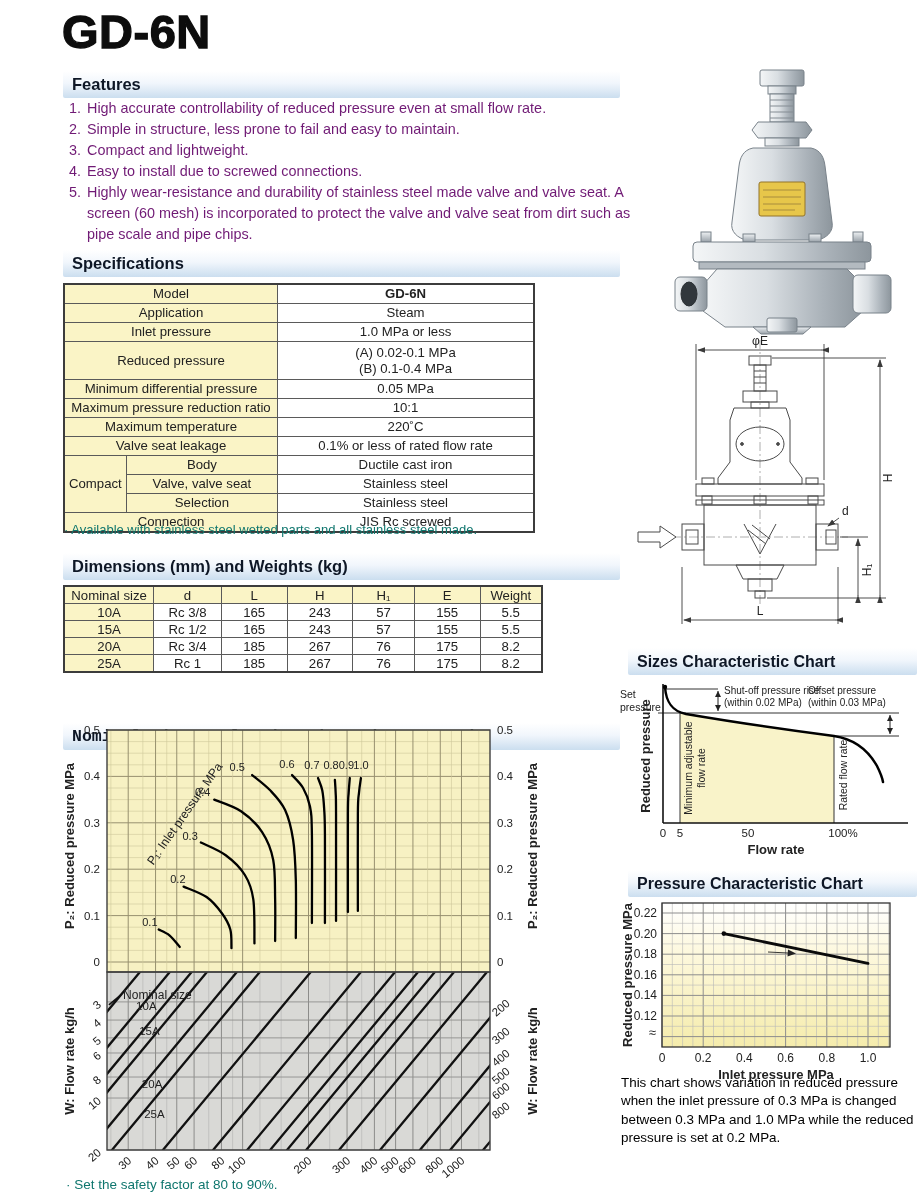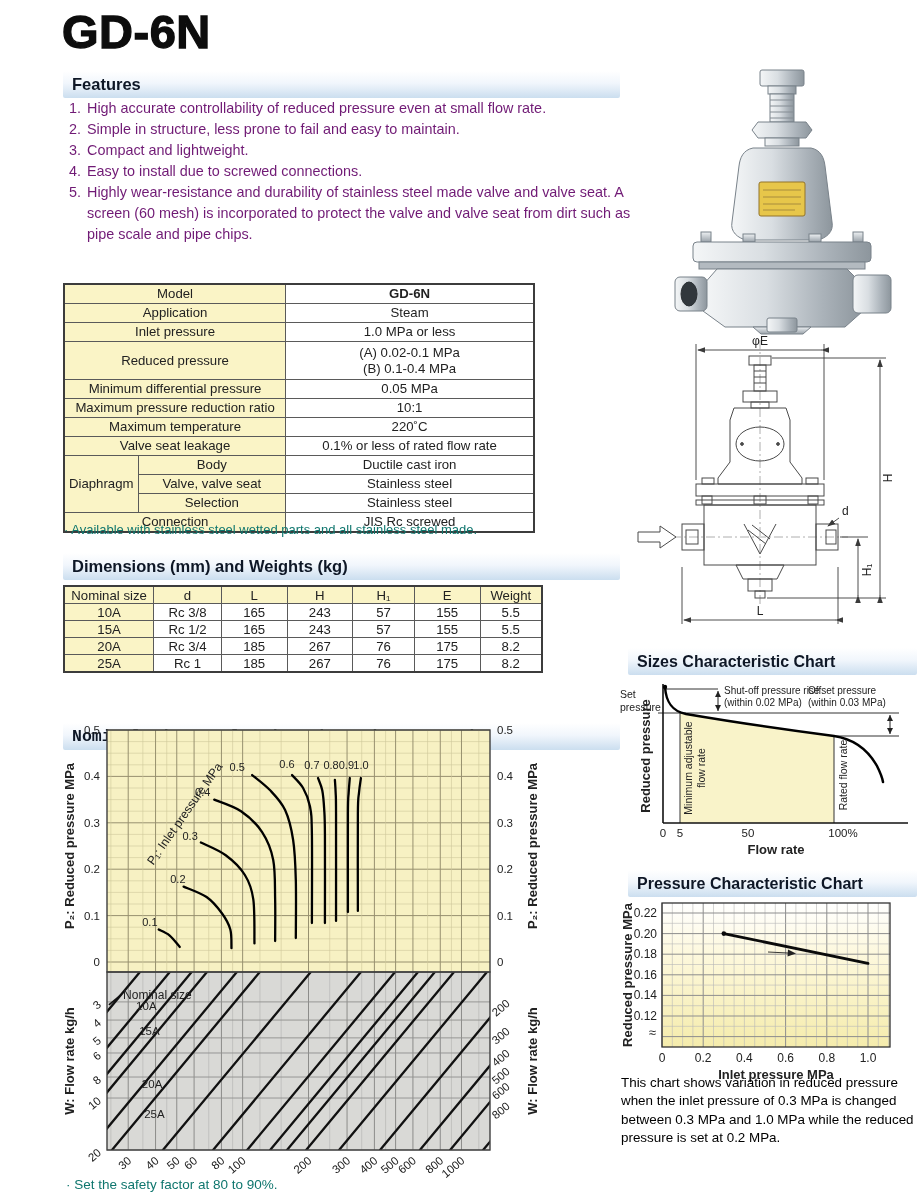--- a/index.html
+++ b/index.html
@@ -39,20 +39,21 @@
 
   <div class="sec-head w-left" style="top:71px;">Features</div>
   <ol class="features">
     <li>High accurate controllability of reduced pressure even at small flow rate.</li>
     <li>Simple in structure, less prone to fail and easy to maintain.</li>
     <li>Compact and lightweight.</li>
     <li>Easy to install due to screwed connections.</li>
     <li>Highly wear-resistance and durability of stainless steel made valve and valve seat. A screen (60 mesh) is incorporated to protect the valve and valve seat from dirt such as pipe scale and pipe chips.</li>
   </ol>
 
+  <div class="sec-head w-left" style="top:250px;">Specifications</div>
   <table class="spec">
     <colgroup>
         <col style="width:62px">
         <col style="width:152px">
         <col style="width:258px">
       </colgroup>
     <tbody>
         <tr>
       <td class="lab" colspan="2">Model</td>
       <td class="val bold">GD-6N</td>
@@ -82,21 +83,21 @@
     </tr>
     <tr>
       <td class="lab" colspan="2">Maximum temperature</td>
       <td class="val">220˚C</td>
     </tr>
     <tr>
       <td class="lab" colspan="2">Valve seat leakage</td>
       <td class="val">0.1% or less of rated flow rate</td>
     </tr>
     <tr>
-      <td class="lab" rowspan="3">Diaphragm</td>
+      <td class="lab" rowspan="3">Compact</td>
       <td class="lab">Body</td>
       <td class="val">Ductile cast iron</td>
     </tr>
     <tr>
       <td class="lab">Valve, valve seat</td>
       <td class="val">Stainless steel</td>
     </tr>
     <tr>
       <td class="lab">Selection</td>
       <td class="val">Stainless steel</td>

